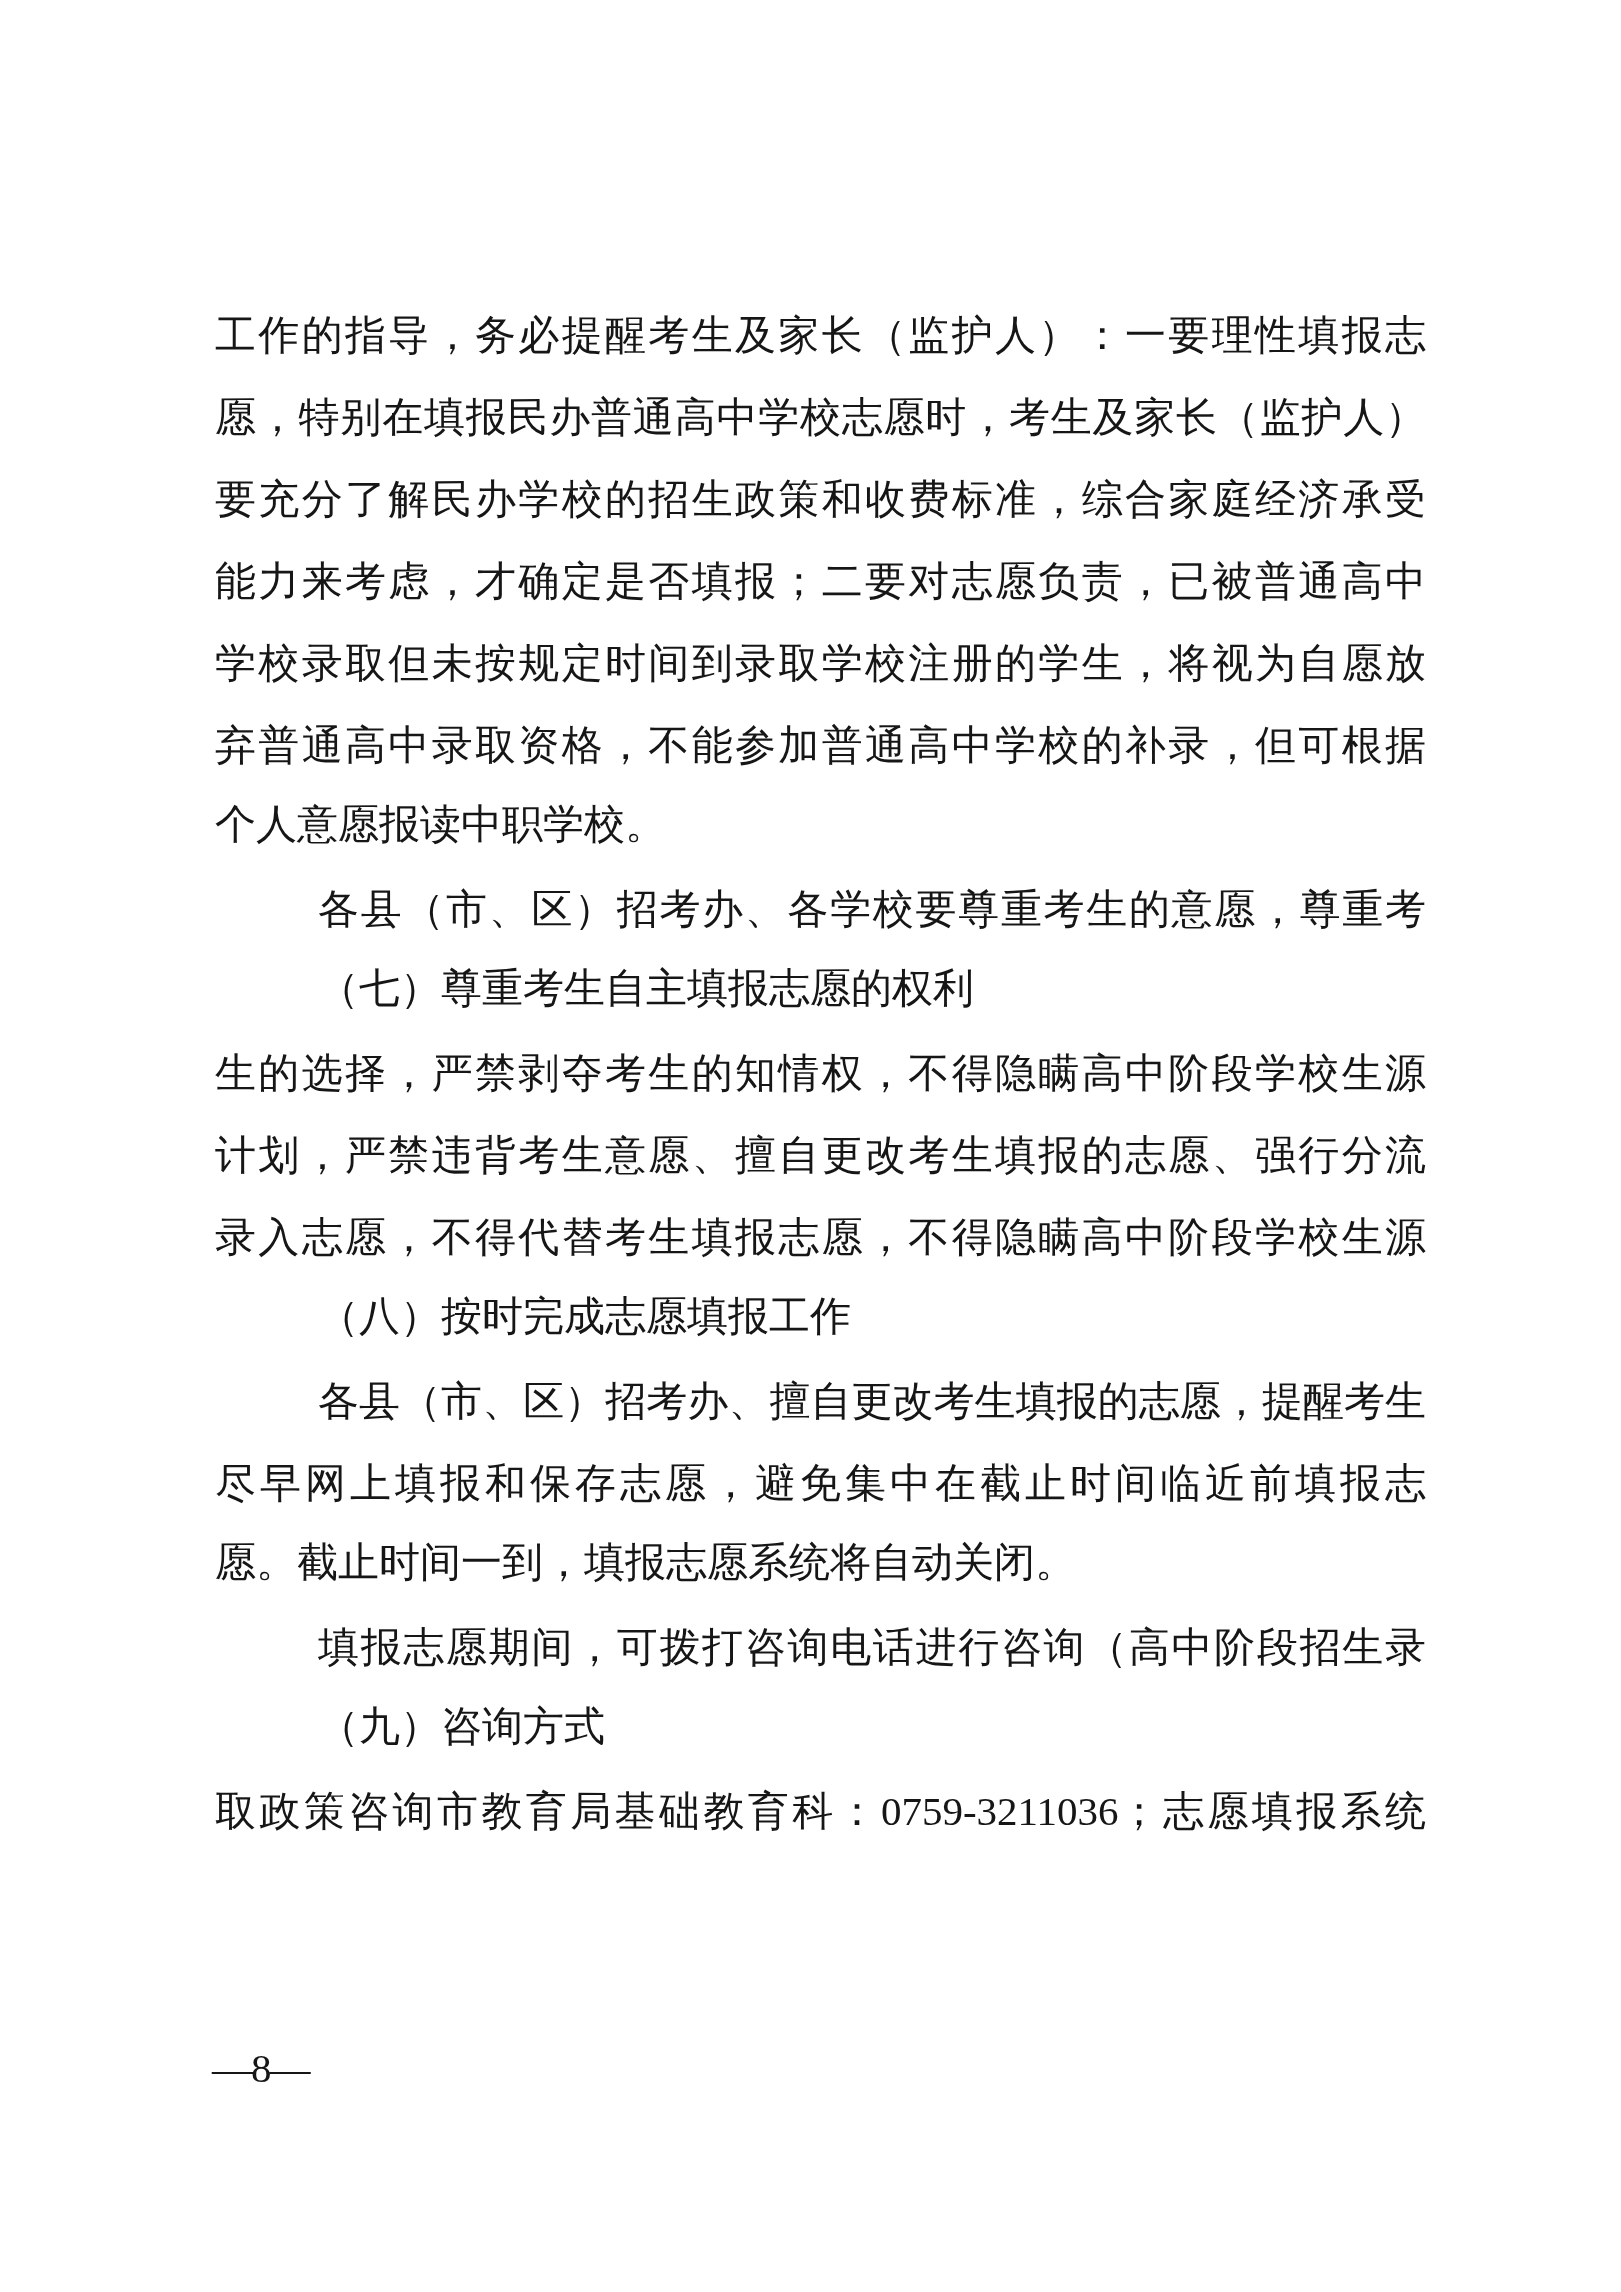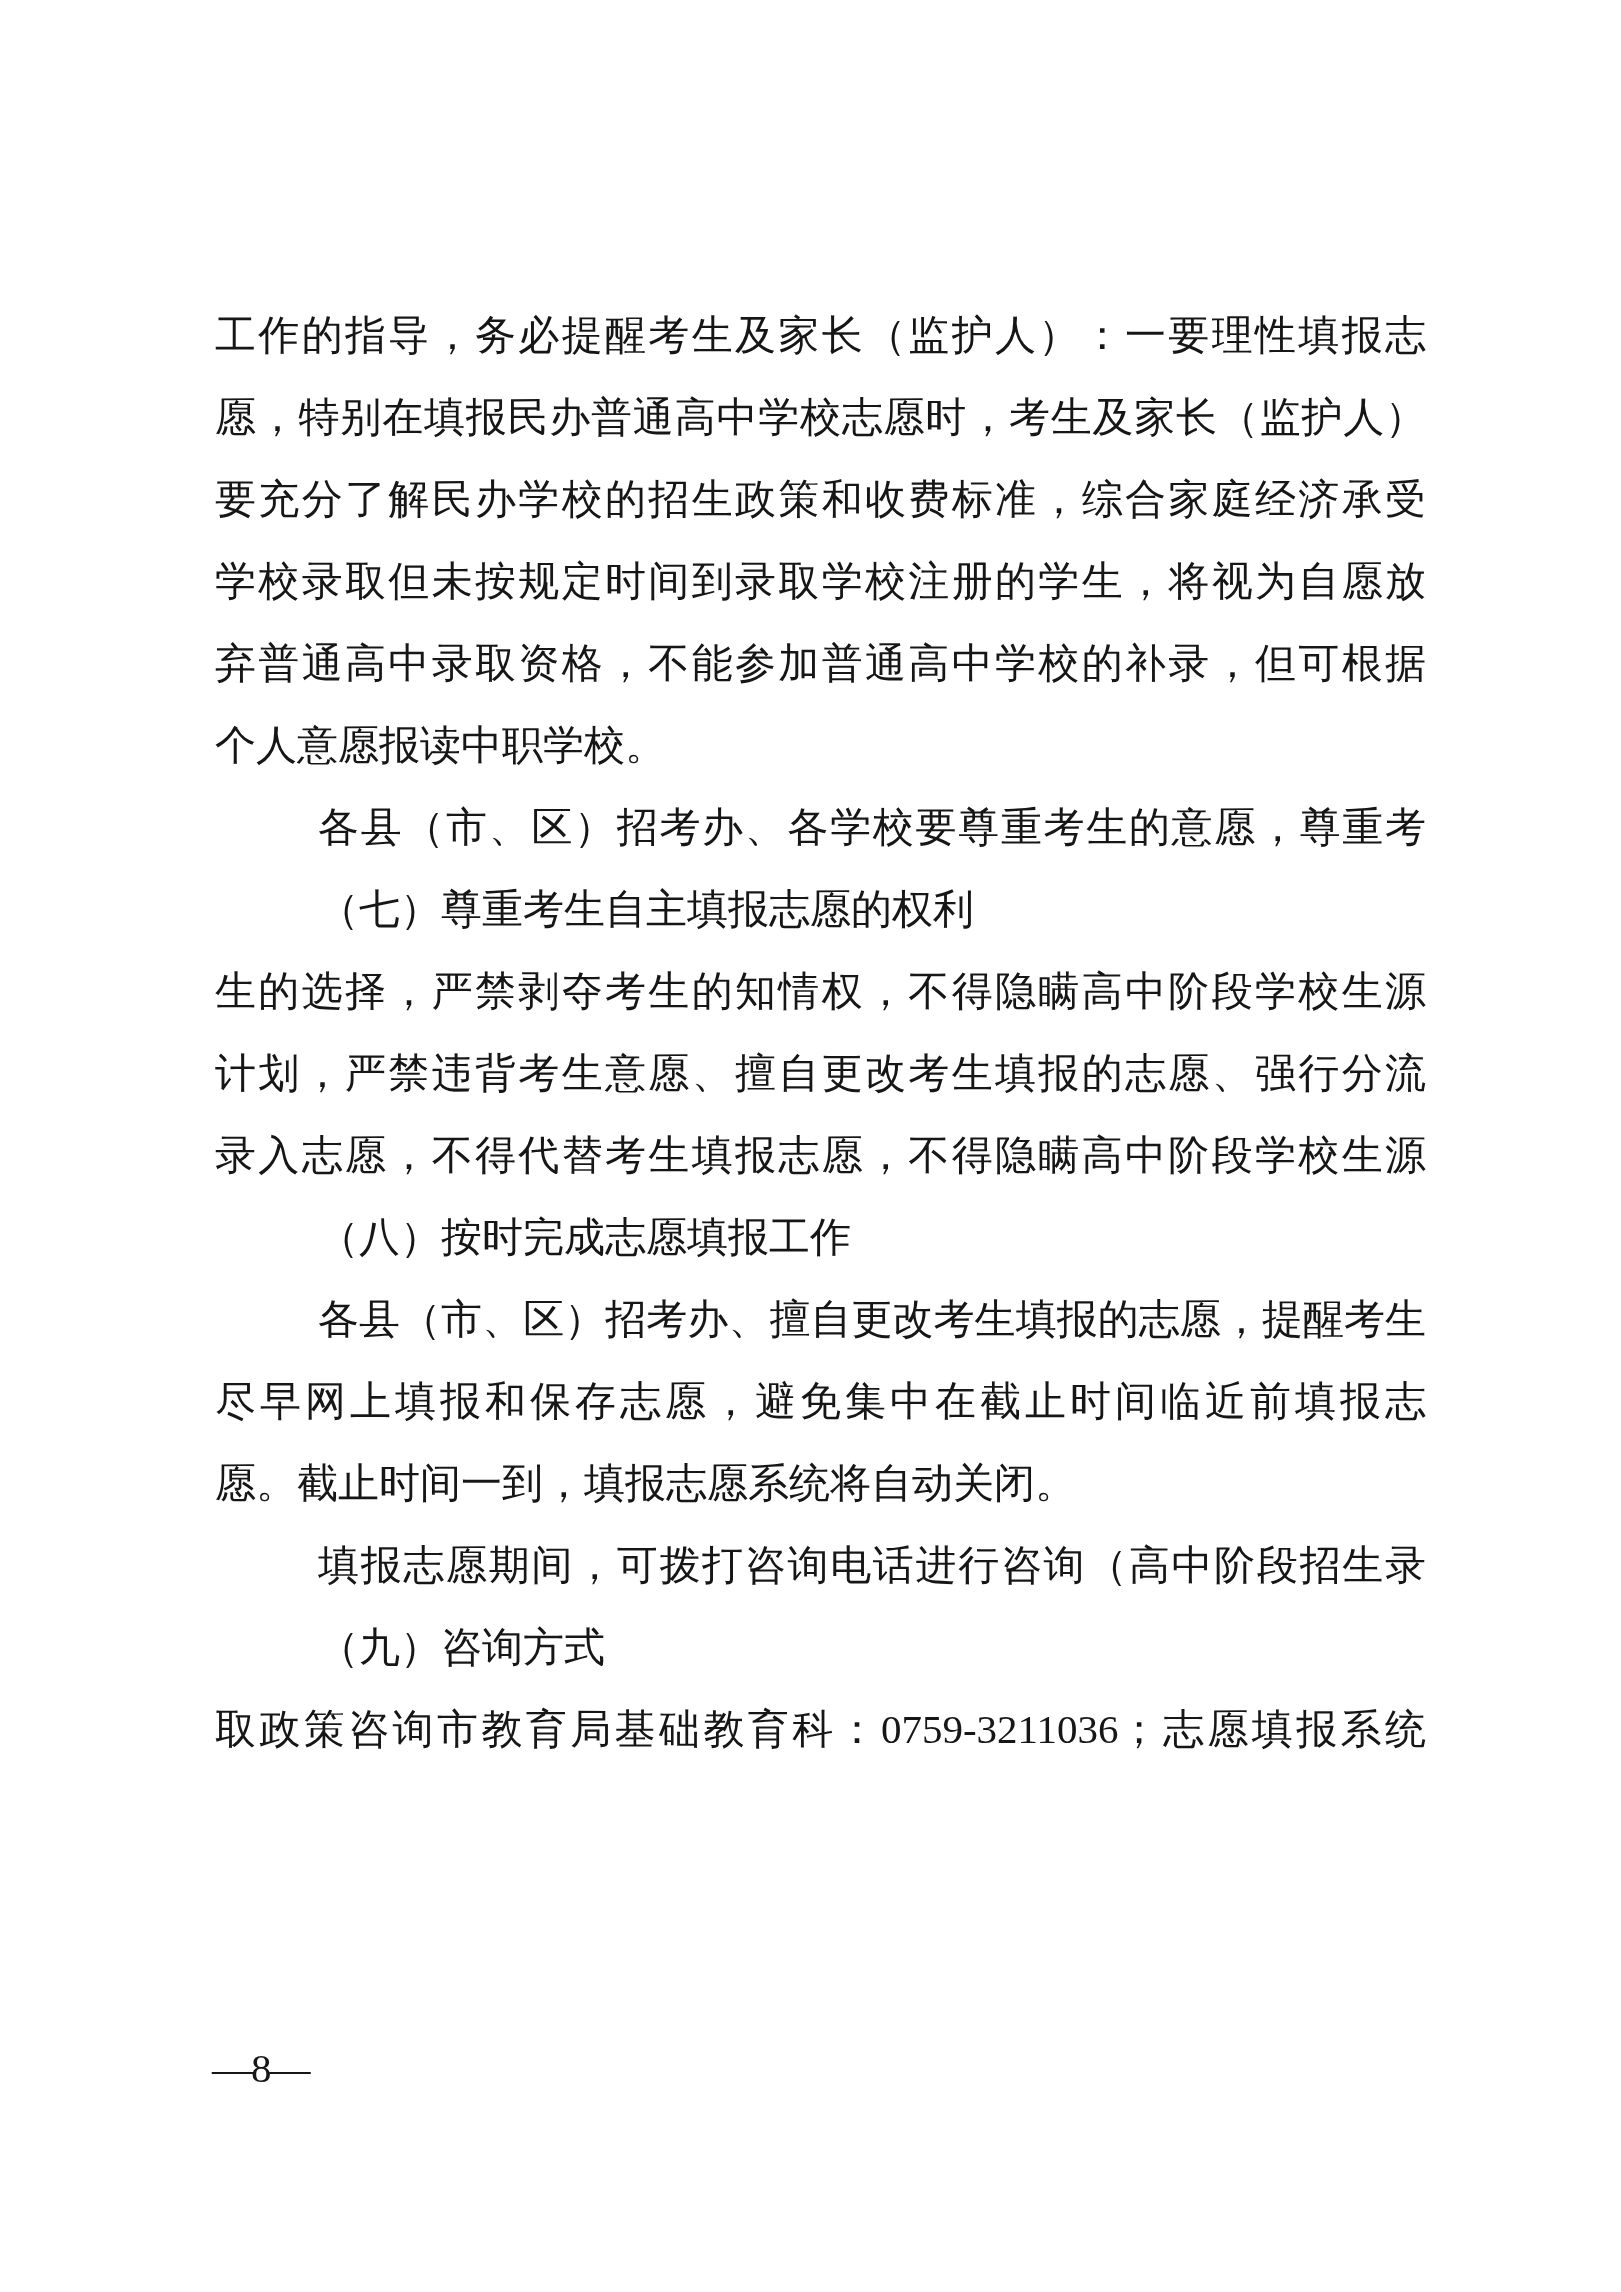--- a/index.html
+++ b/index.html
@@ -28,20 +28,21 @@
     height: 82px;
     text-align: justify;
     text-align-last: justify;
     text-justify: inter-character;
     overflow: hidden;
   }
   .line.plain {
     text-align: center;
     text-align-last: left;
     white-space: nowrap;
+    font-family: Liberation Mono, monospace;
   }
   .line.indent {
     text-indent: 103px;
   }
   .page-footer {
     position: absolute;
     left: 212px;
     top: 2044px;
     font-size: 41px;
     line-height: 49px;
@@ -50,20 +51,21 @@
   }
 </style>
 </head>
 <body>
 
 <div class="page">
   <div class="textblock">
     <div class="line">工作的指导，务必提醒考生及家长（监护人）：一要理性填报志</div>
     <div class="line">愿，特别在填报民办普通高中学校志愿时，考生及家长（监护人）</div>
     <div class="line">要充分了解民办学校的招生政策和收费标准，综合家庭经济承受</div>
+    <div class="line">能力来考虑，才确定是否填报；二要对志愿负责，已被普通高中</div>
     <div class="line">学校录取但未按规定时间到录取学校注册的学生，将视为自愿放</div>
     <div class="line">弃普通高中录取资格，不能参加普通高中学校的补录，但可根据</div>
     <div class="line plain">个人意愿报读中职学校。</div>
     <div class="line indent">各县（市、区）招考办、各学校要尊重考生的意愿，尊重考</div>
     <div class="line plain indent">（七）尊重考生自主填报志愿的权利</div>
     <div class="line">生的选择，严禁剥夺考生的知情权，不得隐瞒高中阶段学校生源</div>
     <div class="line">计划，严禁违背考生意愿、擅自更改考生填报的志愿、强行分流</div>
     <div class="line">录入志愿，不得代替考生填报志愿，不得隐瞒高中阶段学校生源</div>
     <div class="line plain indent">（八）按时完成志愿填报工作</div>
     <div class="line indent">各县（市、区）招考办、擅自更改考生填报的志愿，提醒考生</div>

